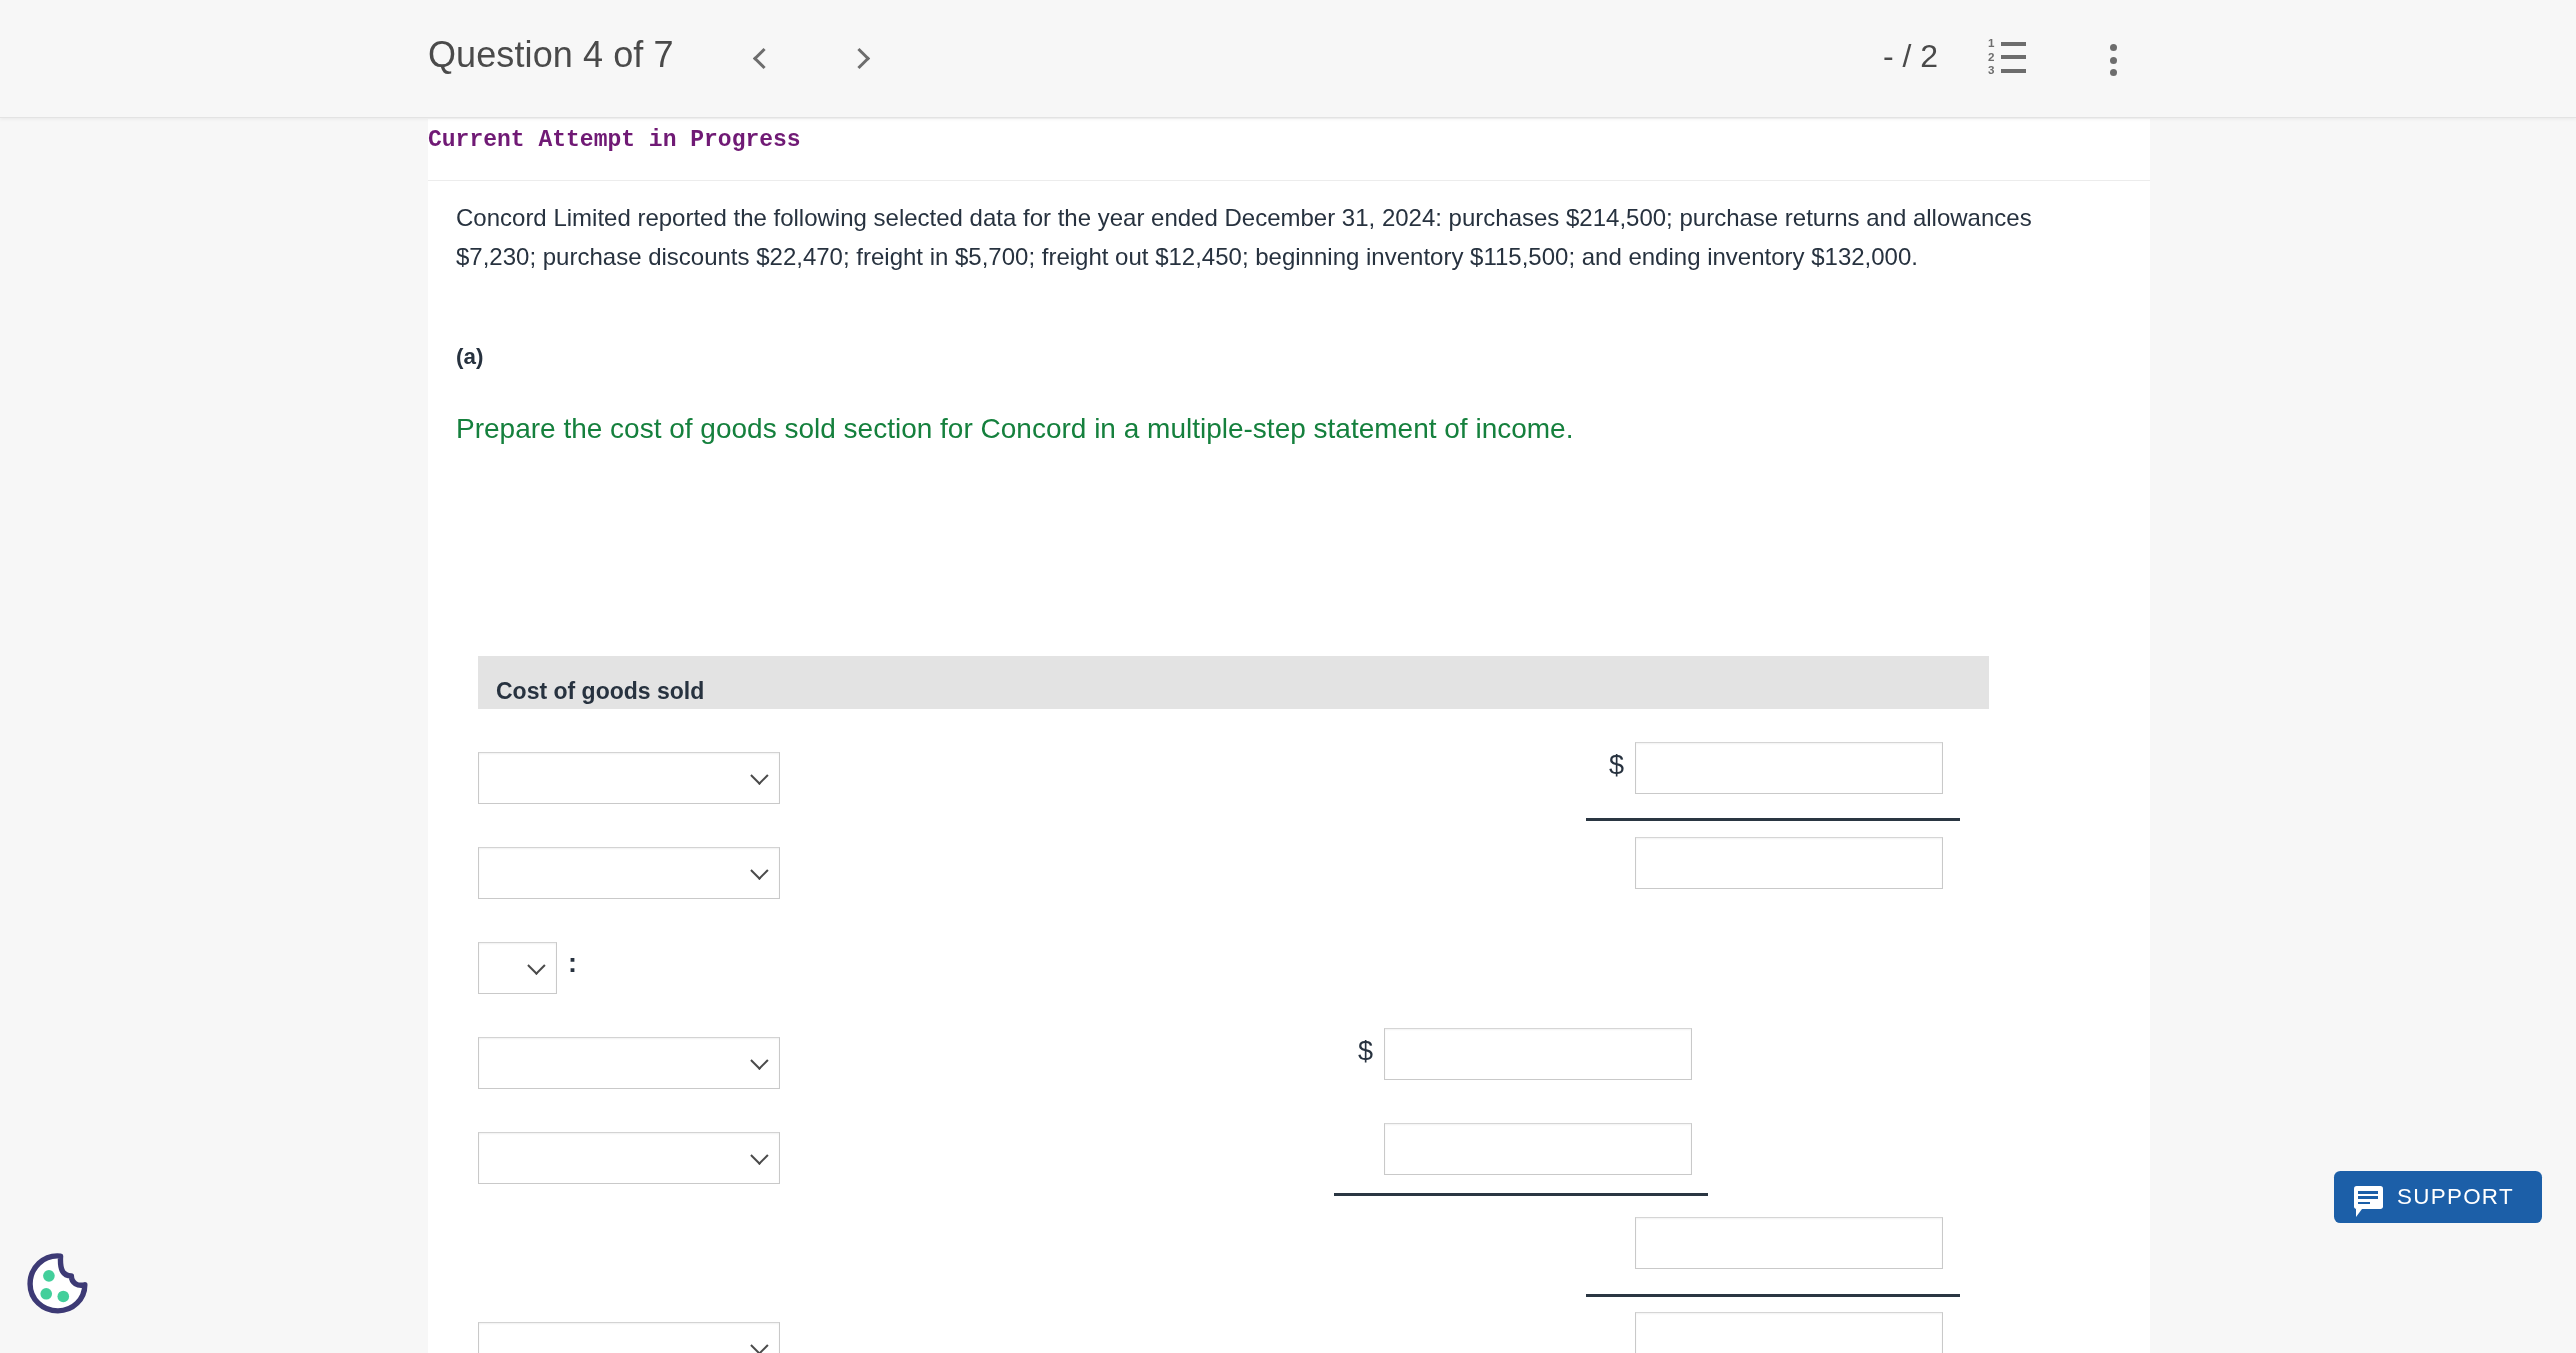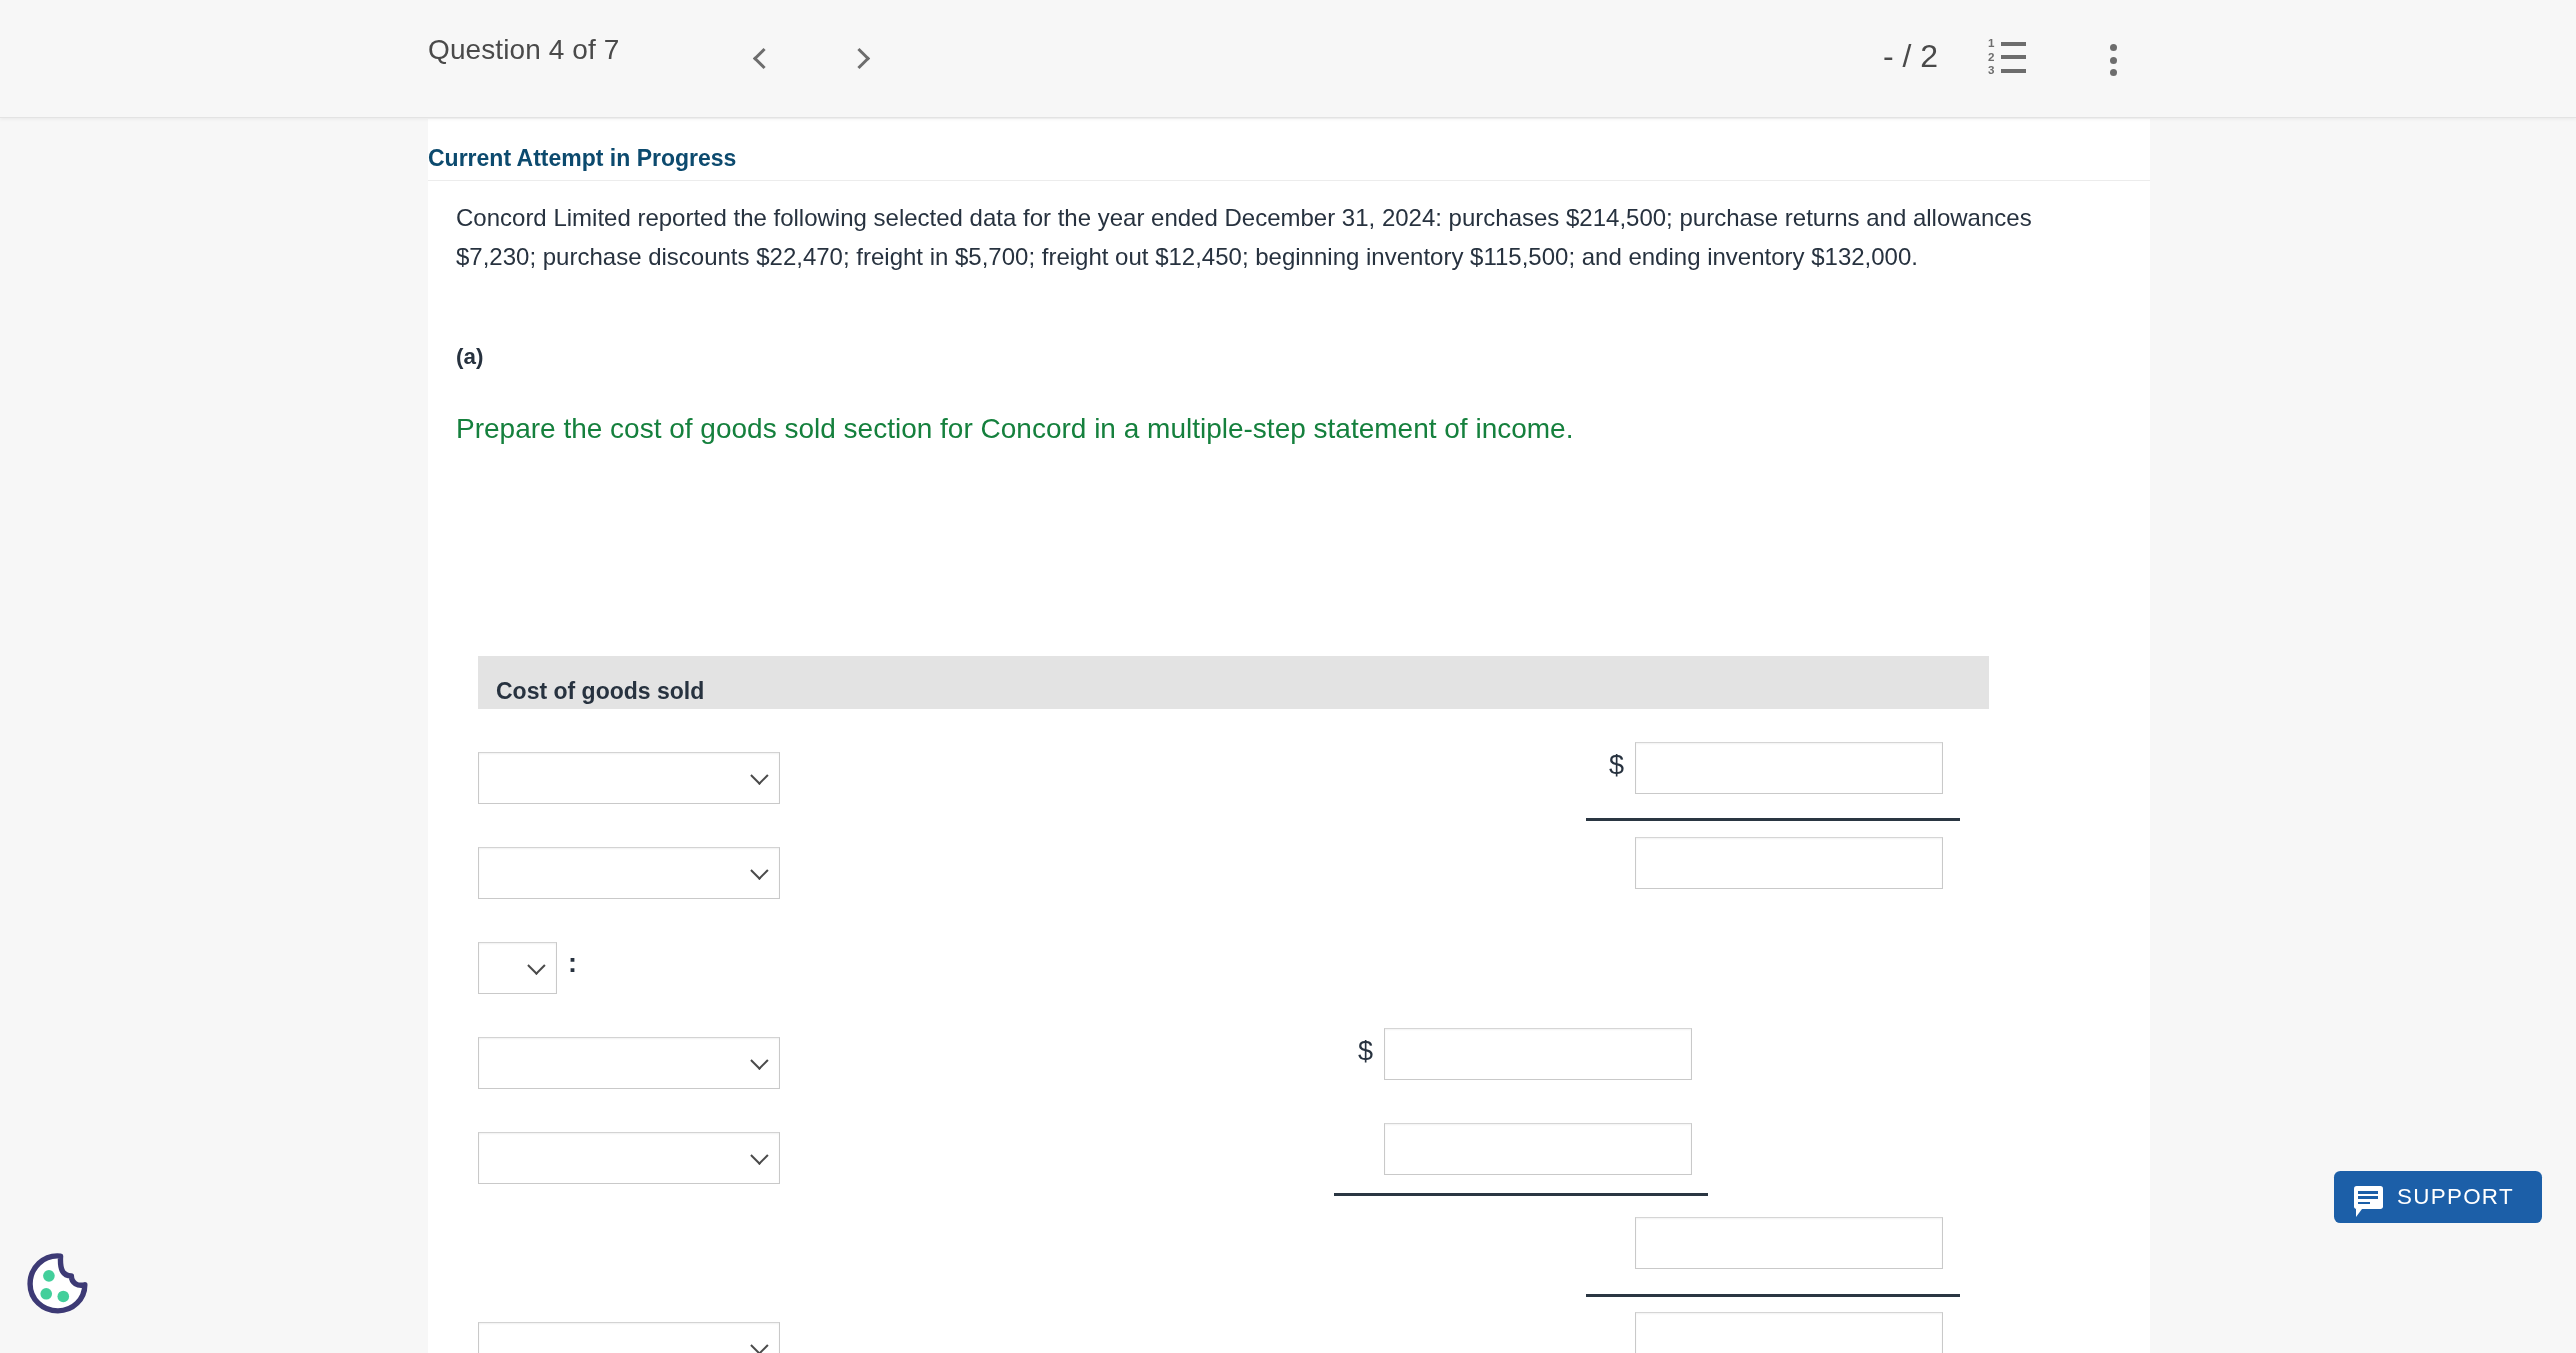--- a/index.html
+++ b/index.html
@@ -26,21 +26,21 @@
     background: #f7f7f7;
     border-bottom: 0.9px solid #e3e3e3;
     box-shadow: 0 1.8px 3.6px rgba(0,0,0,0.055);
     z-index: 20;
   }
 
   .qtitle {
     position: absolute;
     left: 428px;
     top: 34px;
-    font-size: 28px;
+    font-size: 36px;
     font-weight: 400;
     color: #4a4a4a;
     letter-spacing: 0.1px;
     white-space: nowrap;
     text-align: right;
   }
 
   .nav-arrow {
     position: absolute;
     top: 36px;
@@ -133,25 +133,26 @@
   .attempt-head {
     position: absolute;
     left: 0; top: 0;
     width: 1722px;
     height: 62px;
     border-bottom: 0.9px solid #ececec;
   }
   .attempt-head span {
     position: absolute;
     left: 0;
-    top: 26px;
+    top: 8px;
     font-size: 23px;
     font-weight: 700;
-    color: #0c4a6e;
-    white-space: nowrap;
+    color: #701a75;
+    white-space: nowrap;
+    font-family: Liberation Mono, monospace;
   }
 
   .prompt {
     position: absolute;
     left: 28px;
     top: 79px;
     width: 1660px;
     font-size: 24px;
     line-height: 39px;
     color: #27323f;

